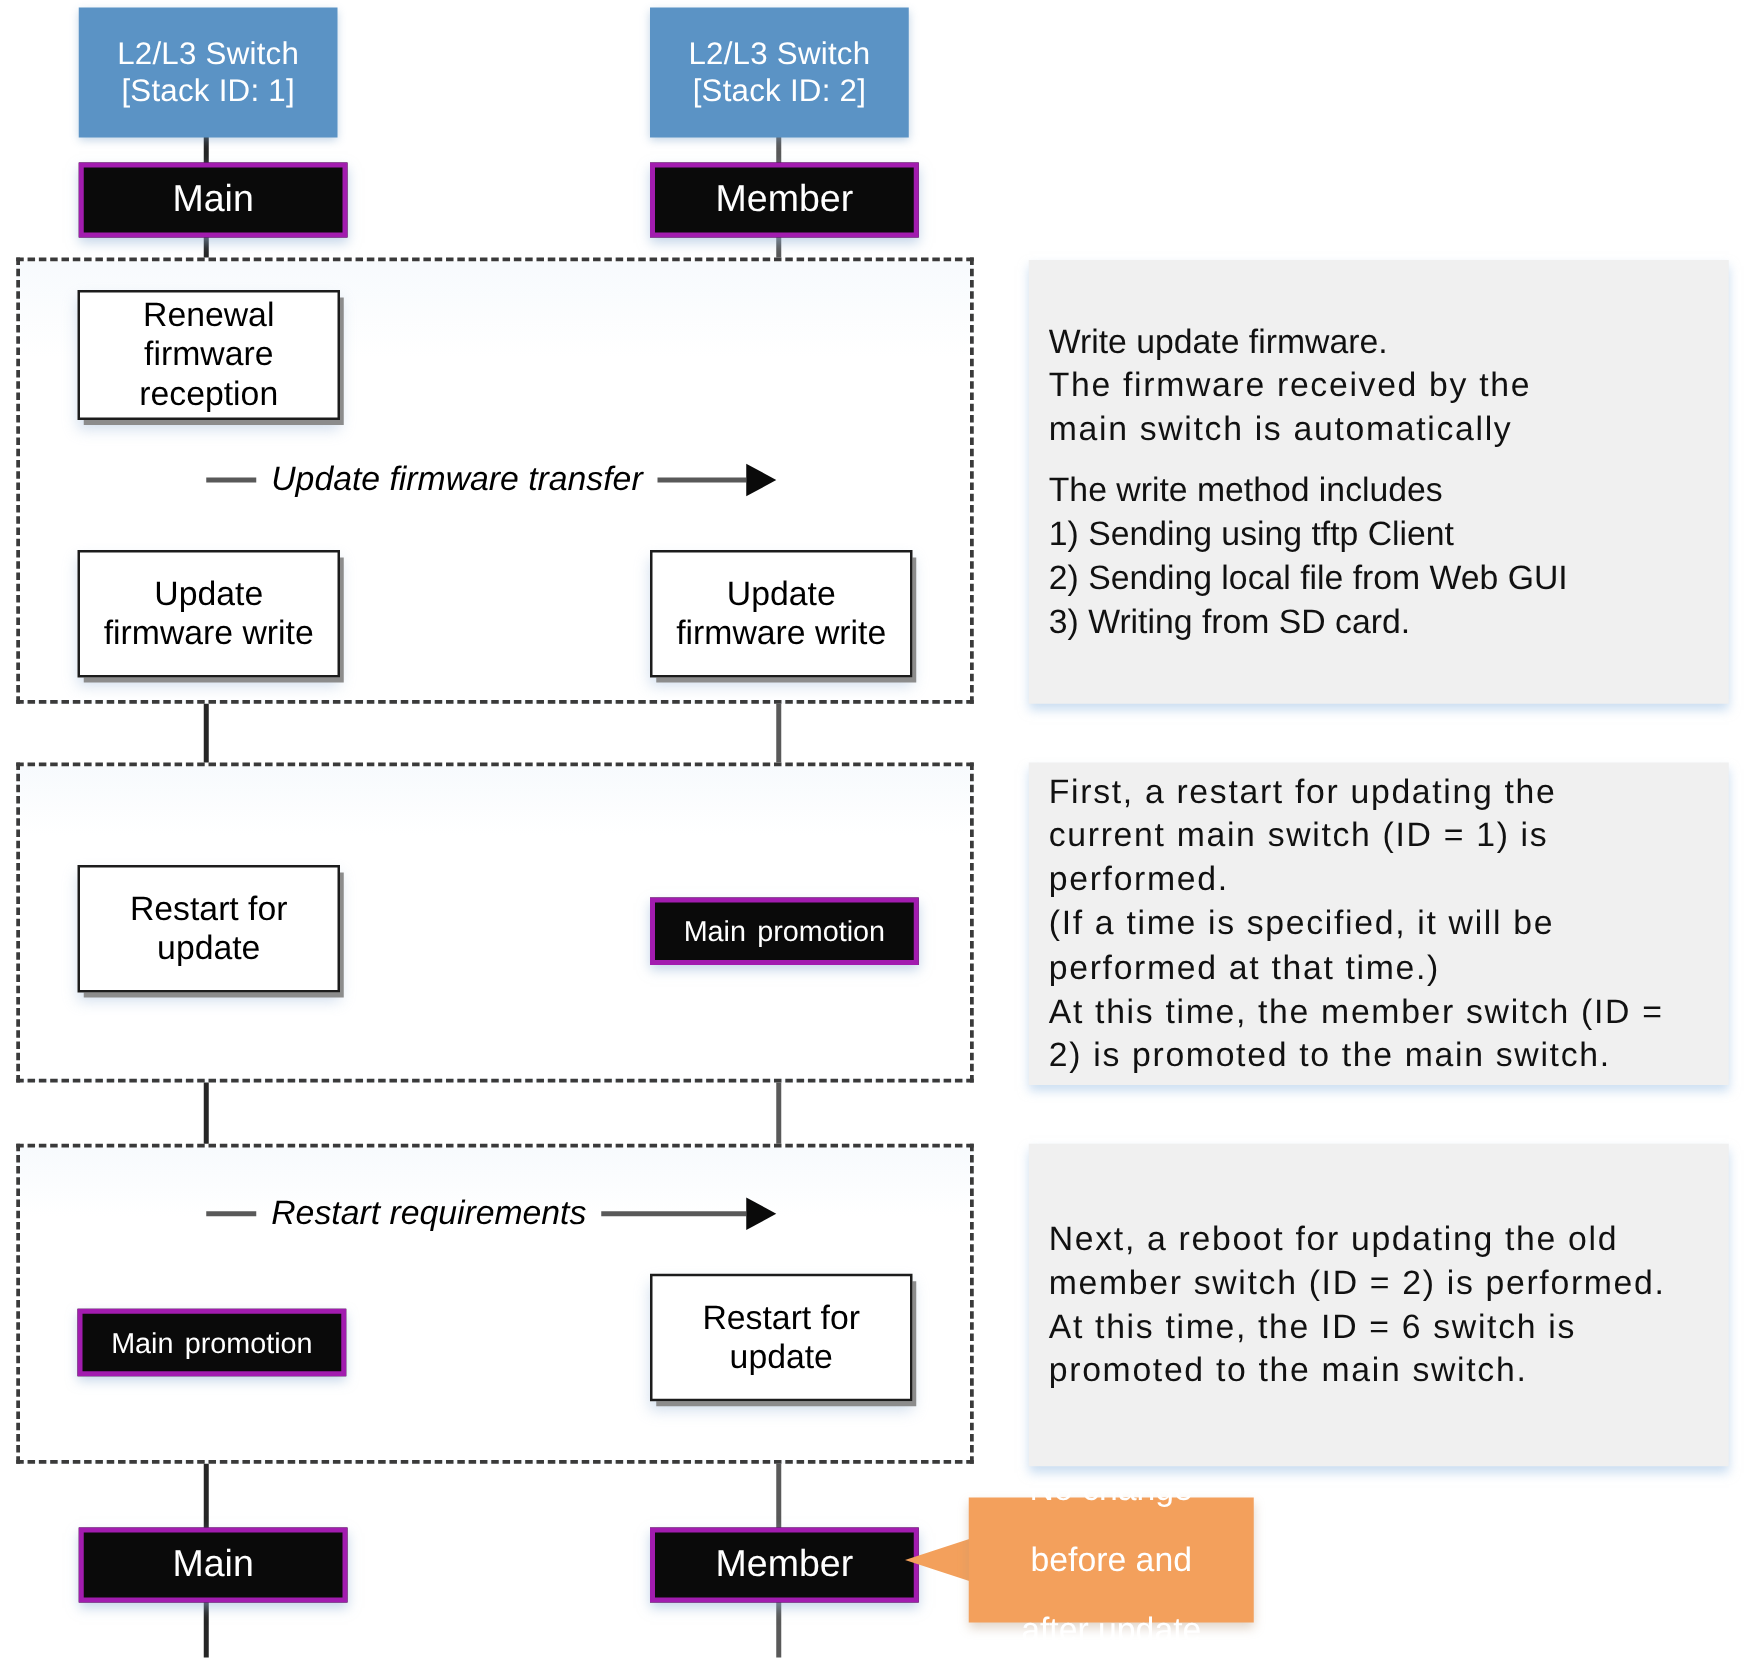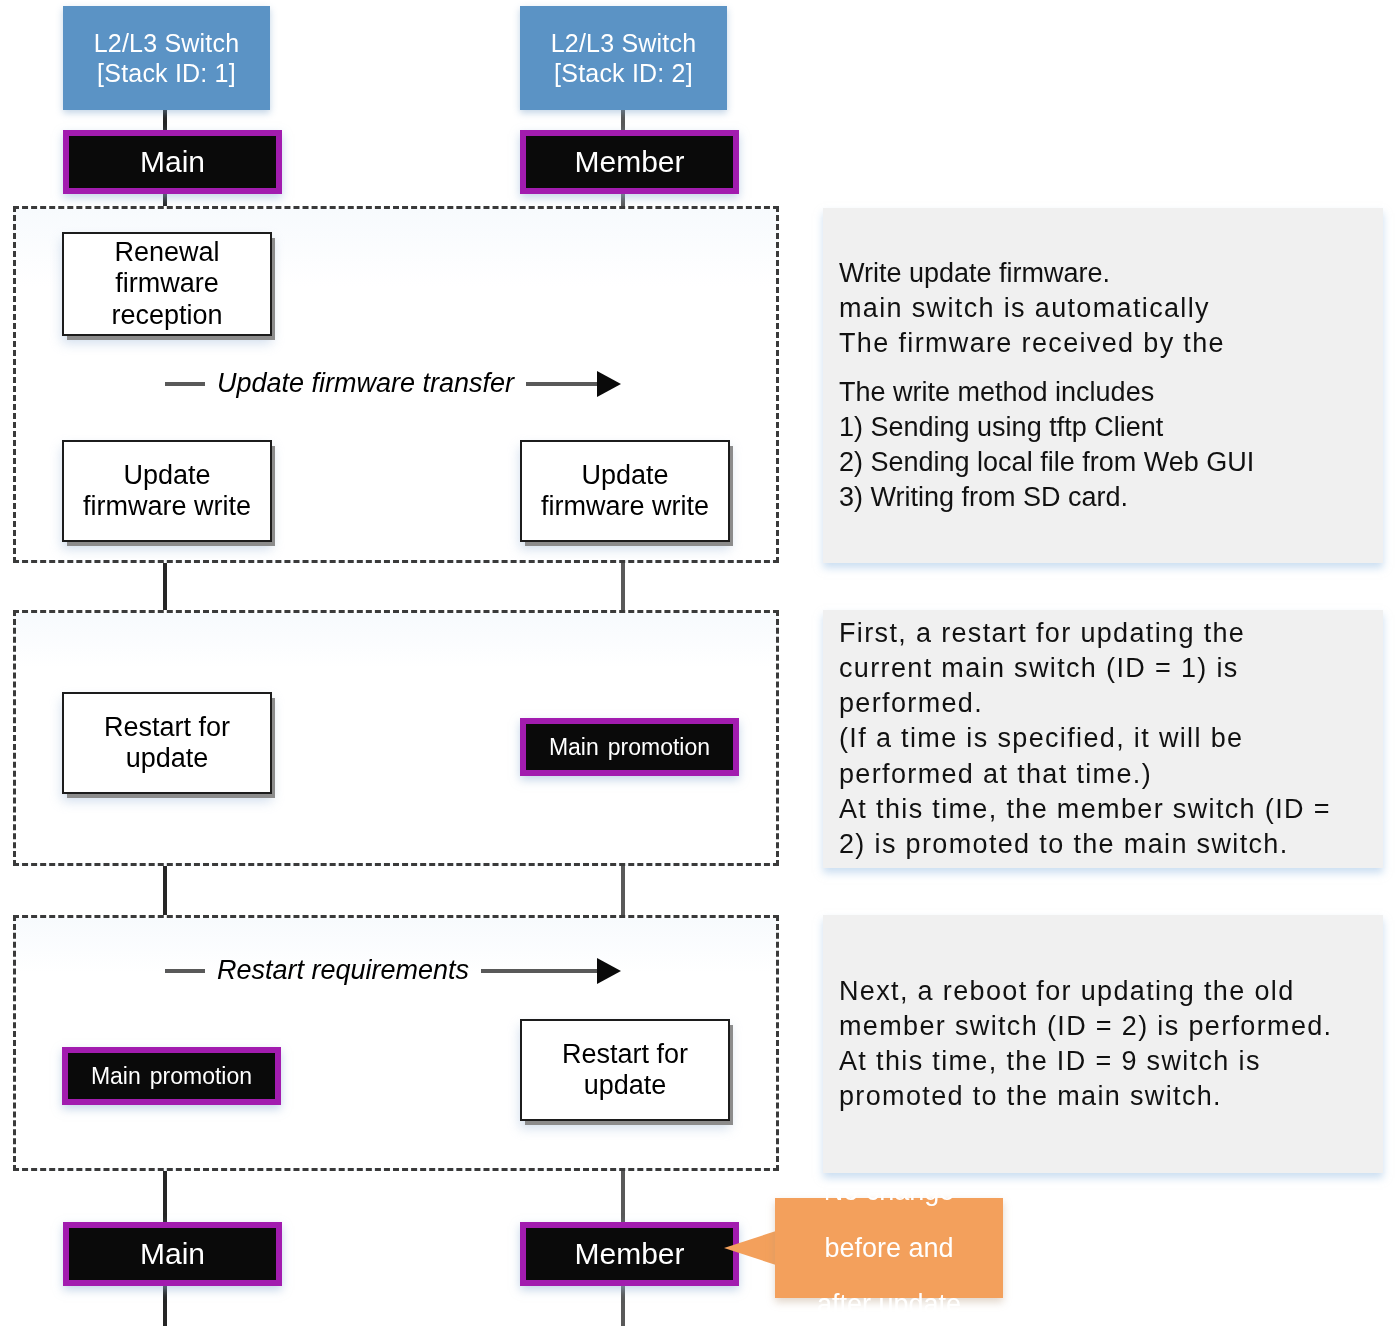--- a/index.html
+++ b/index.html
@@ -15,21 +15,21 @@
     position:absolute;background:#5b93c5;color:#ffffff;
     display:flex;flex-direction:column;align-items:center;justify-content:center;
     font-size:25px;line-height:1.22;letter-spacing:.2px;
     box-shadow:0 3px 7px rgba(120,160,200,.45);
   }
 
   
   .role-box{
     position:absolute;background:#0a0a0a;color:#ffffff;
     display:flex;align-items:center;justify-content:center;
-    font-size:30px;border:6px solid #a21caf;
+    font-size:30px;border:4px solid #a21caf;
     box-shadow:0 4px 9px rgba(150,180,215,.55);
   }
   .role-box.small{font-size:23px;}
   .role-box.small .kw{margin-right:9px;}
 
   
   .proc-box{
     position:absolute;background:#ffffff;color:#000000;
     border:2px solid #1c1c1c;
     display:flex;align-items:center;justify-content:center;text-align:center;
@@ -175,22 +175,22 @@
     <div class="body" style="left:775px;top:1198px;width:228px;height:100px;gap:24px;">
       <span>No change</span>
       <span>before and</span>
       <span>after update</span>
     </div>
   </div>
 
   <div class="note" style="left:823px;top:208px;width:560px;height:355px;padding:0 16px;">
     <div>
         <p>Write update firmware.</p>
+        <p class="spread">The firmware received by the</p>
         <p class="spread">main switch is automatically</p>
-        <p class="spread">The firmware received by the</p>
         <div class="gap"></div>
         <p>The write method includes</p>
         <p>1) Sending using tftp Client</p>
         <p>2) Sending local file from Web GUI</p>
         <p>3) Writing from SD card.</p>
       </div>
   </div>
 
   <div class="note" style="left:823px;top:610px;width:560px;height:258px;padding:0 16px;">
     <div>
@@ -201,18 +201,18 @@
         <p class="spread">performed at that time.)</p>
         <p class="spread">At this time, the member switch (ID =</p>
         <p class="spread">2) is promoted to the main switch.</p>
       </div>
   </div>
 
   <div class="note" style="left:823px;top:915px;width:560px;height:258px;padding:0 16px;">
     <div>
         <p class="spread">Next, a reboot for updating the old</p>
         <p class="spread">member switch (ID = 2) is performed.</p>
-        <p class="spread">At this time, the ID = 9 switch is</p>
+        <p class="spread">At this time, the ID = 6 switch is</p>
         <p class="spread">promoted to the main switch.</p>
       </div>
   </div>
 
 </div>
 
 </body></html>

